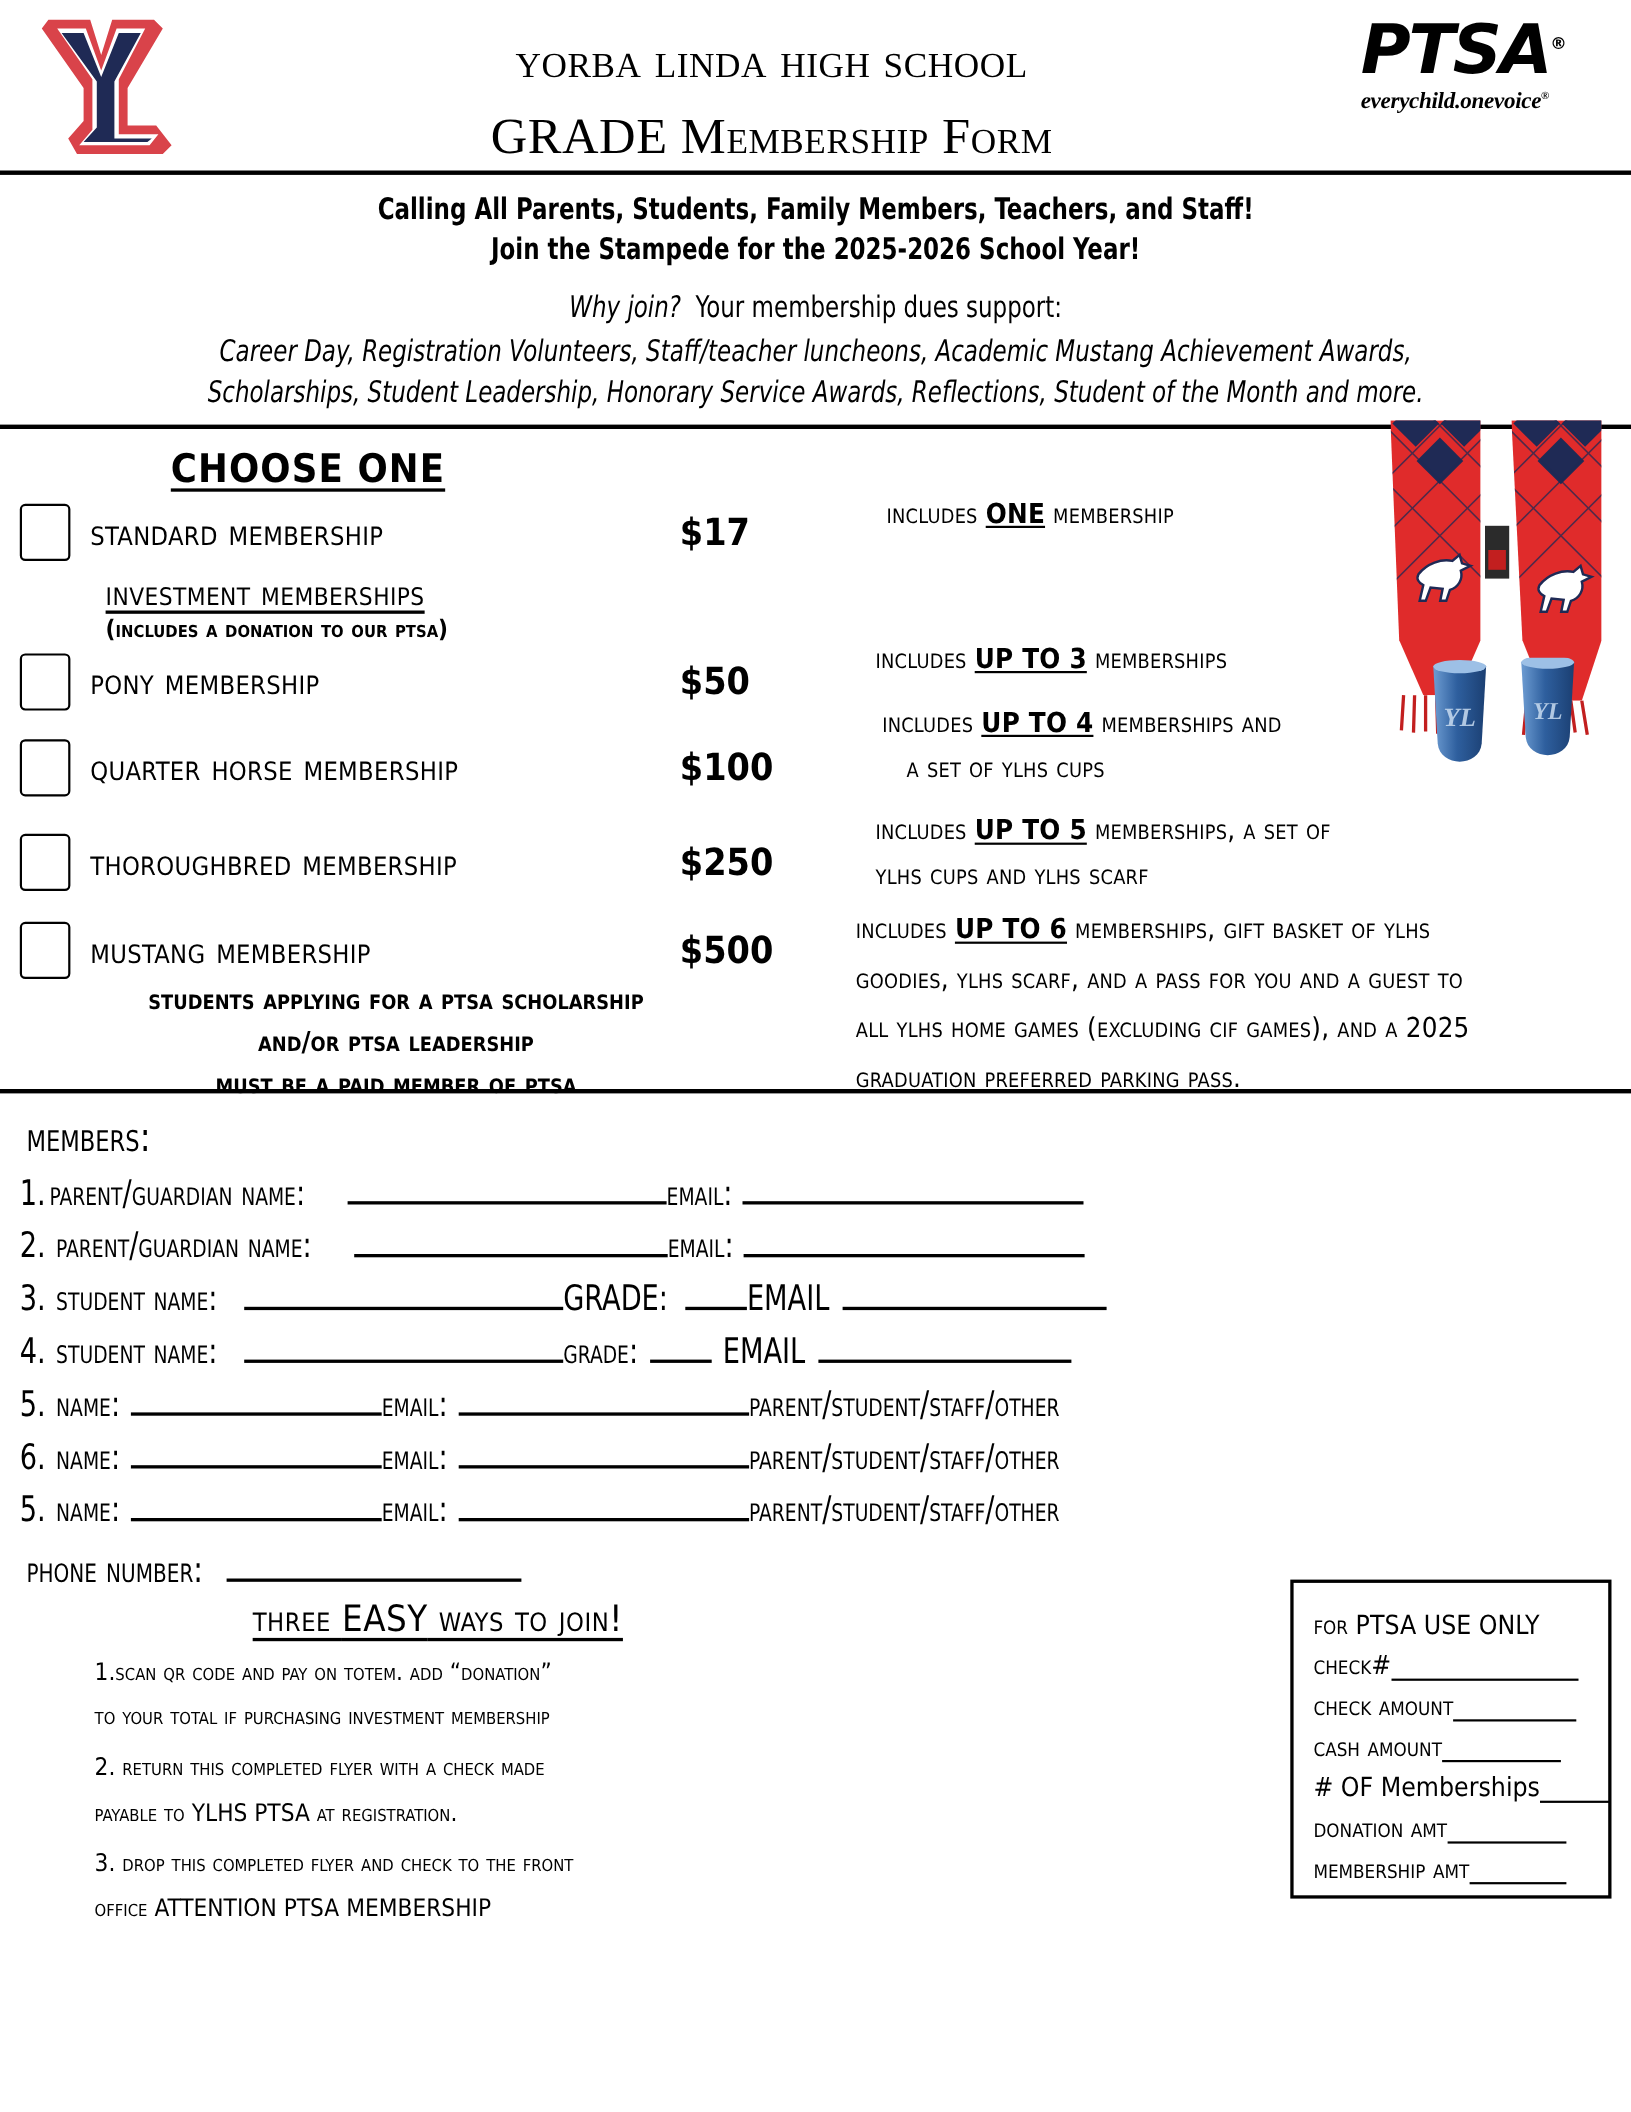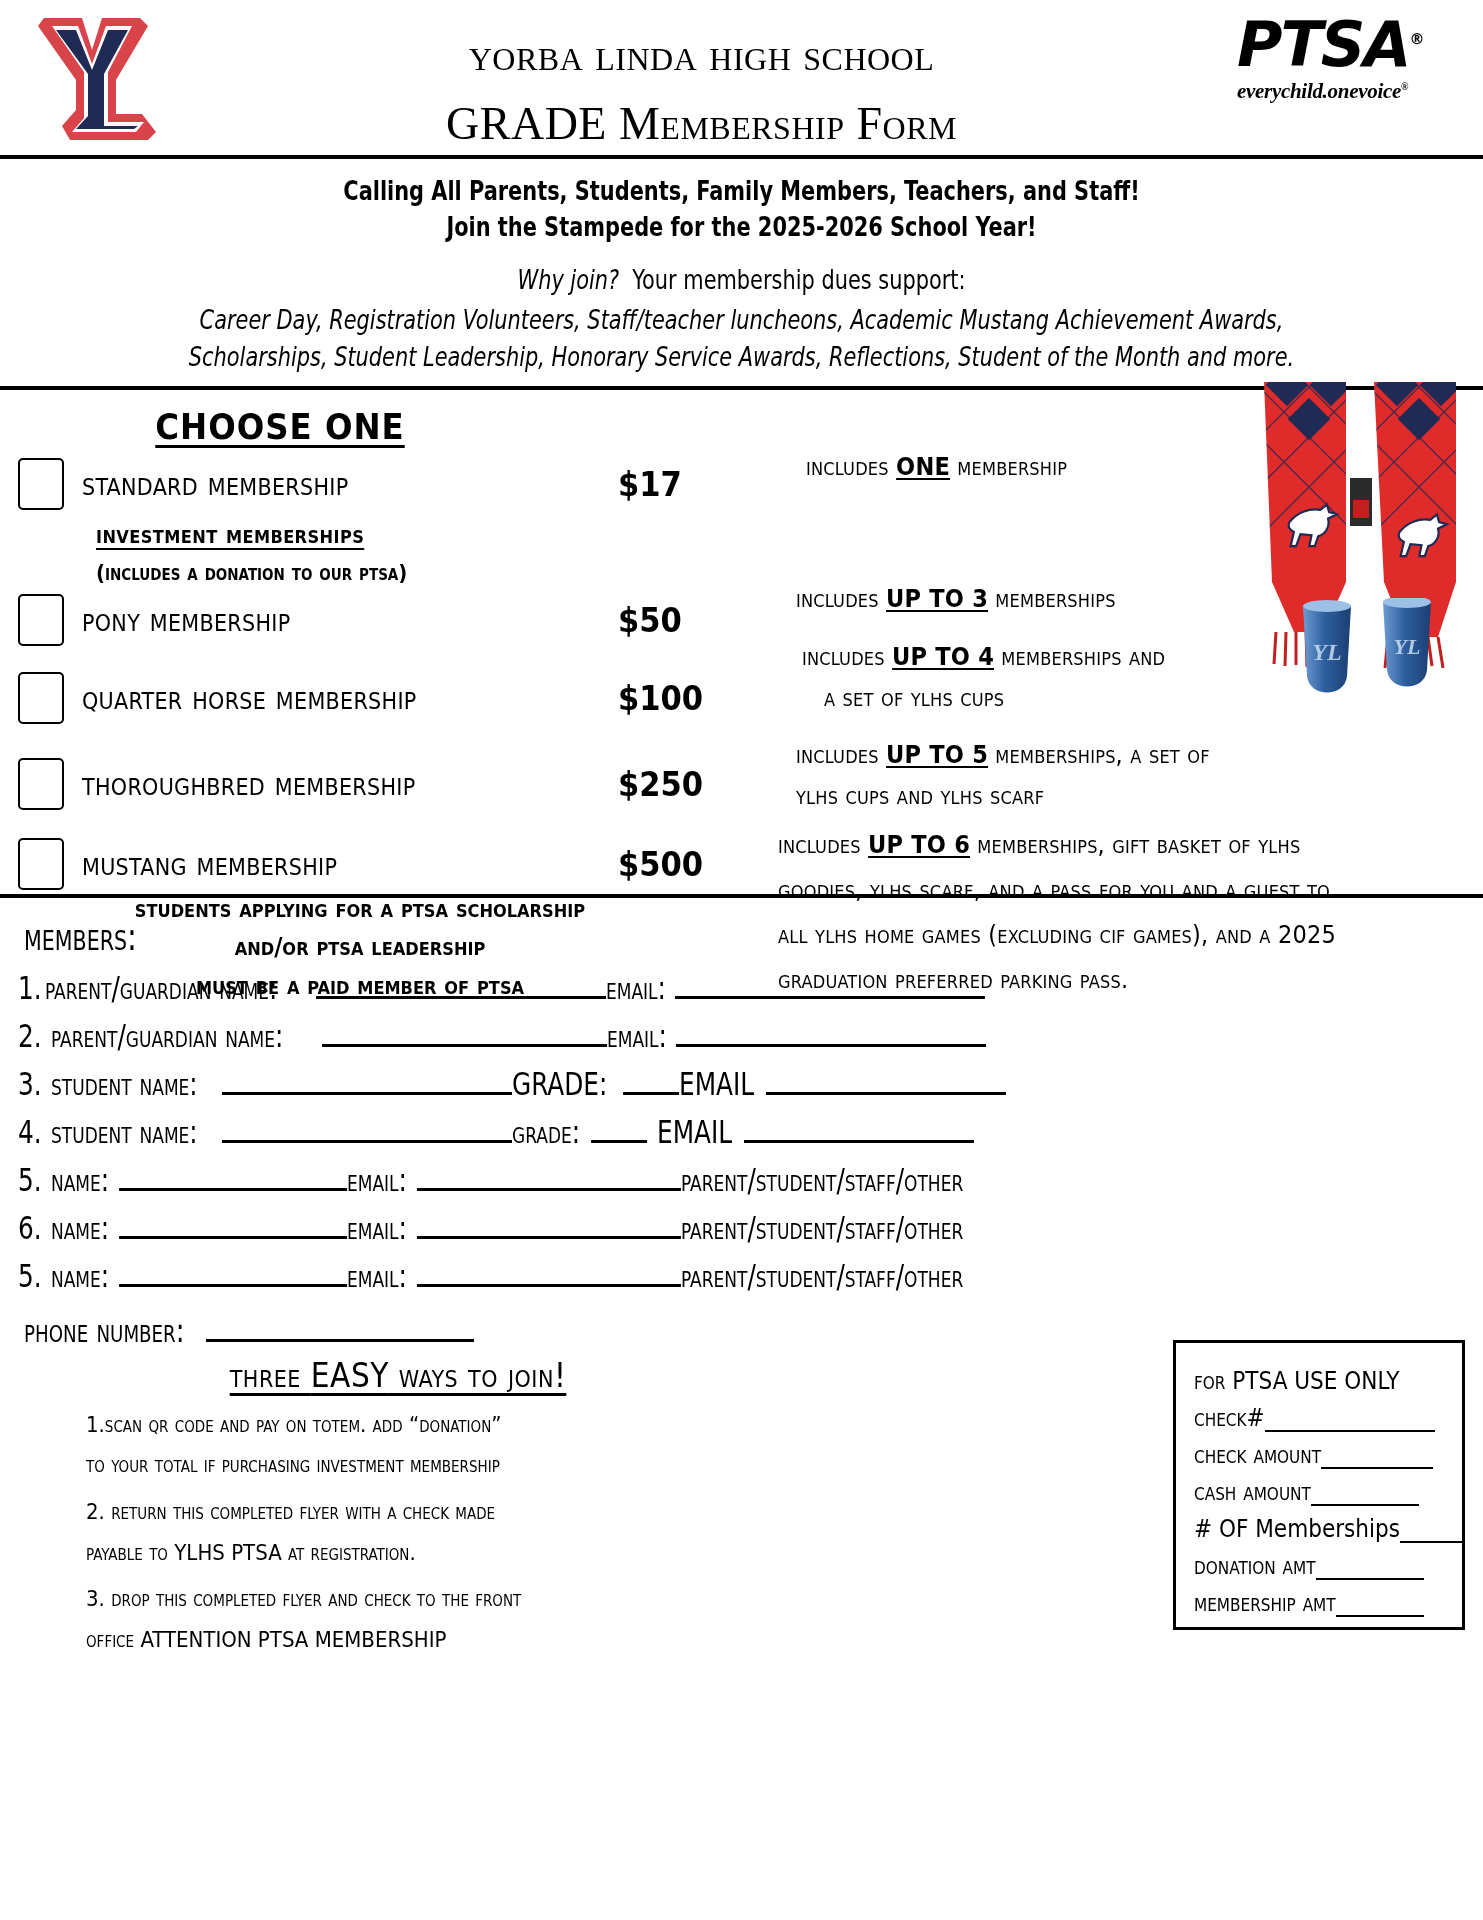--- a/index.html
+++ b/index.html
@@ -76,21 +76,21 @@
   }
   .intro .why i { font-style:italic; }
   .intro .support {
     font-style:italic; font-size:27px; line-height:1.38;
     font-family:"DejaVu Sans Condensed","Liberation Sans Narrow","Liberation Sans",sans-serif;
     transform:scaleX(.86); transform-origin:center;
     margin-top:2px;
   }
 
   
-  .middle { display:flex; padding:0; position:relative; height:504px; }
+  .middle { display:flex; padding:0; position:relative; height:600px; }
   .col-left { width:760px; flex:0 0 760px; position:relative; padding:10px 0 0 0; }
   .col-right { flex:1 1 auto; position:relative; padding:12px 18px 0 0; }
 
   .choose-title {
     text-align:center; width:560px; margin:6px 0 2px 0;
     font-family:"DejaVu Sans Condensed","Liberation Sans Narrow","Liberation Sans",sans-serif;
     font-weight:bold; font-size:36px;
     text-decoration:underline; text-underline-offset:6px;
     letter-spacing:1px;
   }
@@ -107,22 +107,22 @@
   }
   .tier-price {
     font-family:"DejaVu Sans Condensed","Liberation Sans Narrow","Liberation Sans",sans-serif;
     font-weight:bold; font-size:34px; width:120px; text-align:left;
     flex:0 0 120px;
   }
 
   .invest-head {
     position:absolute; left:96px;
     font-family:"DejaVu Sans Condensed","Liberation Sans Narrow","Liberation Sans",sans-serif;
-    font-size:25px; font-variant:small-caps; text-transform:lowercase;
-    text-decoration:underline; text-underline-offset:5px; letter-spacing:.4px;font-weight:bold;
+    font-size:32px; font-variant:small-caps; text-transform:lowercase;
+    text-decoration:underline; text-underline-offset:5px; letter-spacing:.4px;
   }
   .invest-sub {
     position:absolute; left:96px;
     font-family:"DejaVu Sans Condensed","Liberation Sans Narrow","Liberation Sans",sans-serif;
     font-size:22px; font-variant:small-caps; text-transform:lowercase;
     font-weight:bold;
   }
 
   .scholar-note {
     position:absolute; left:0; width:720px; text-align:center;

